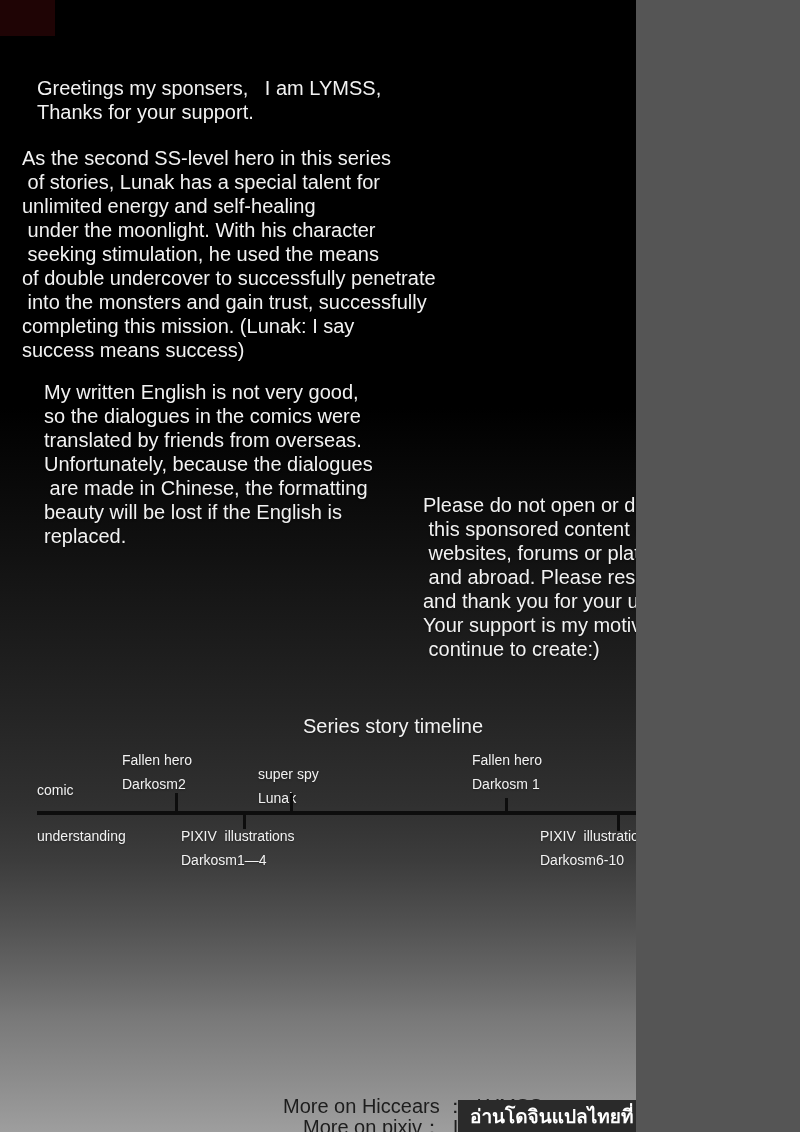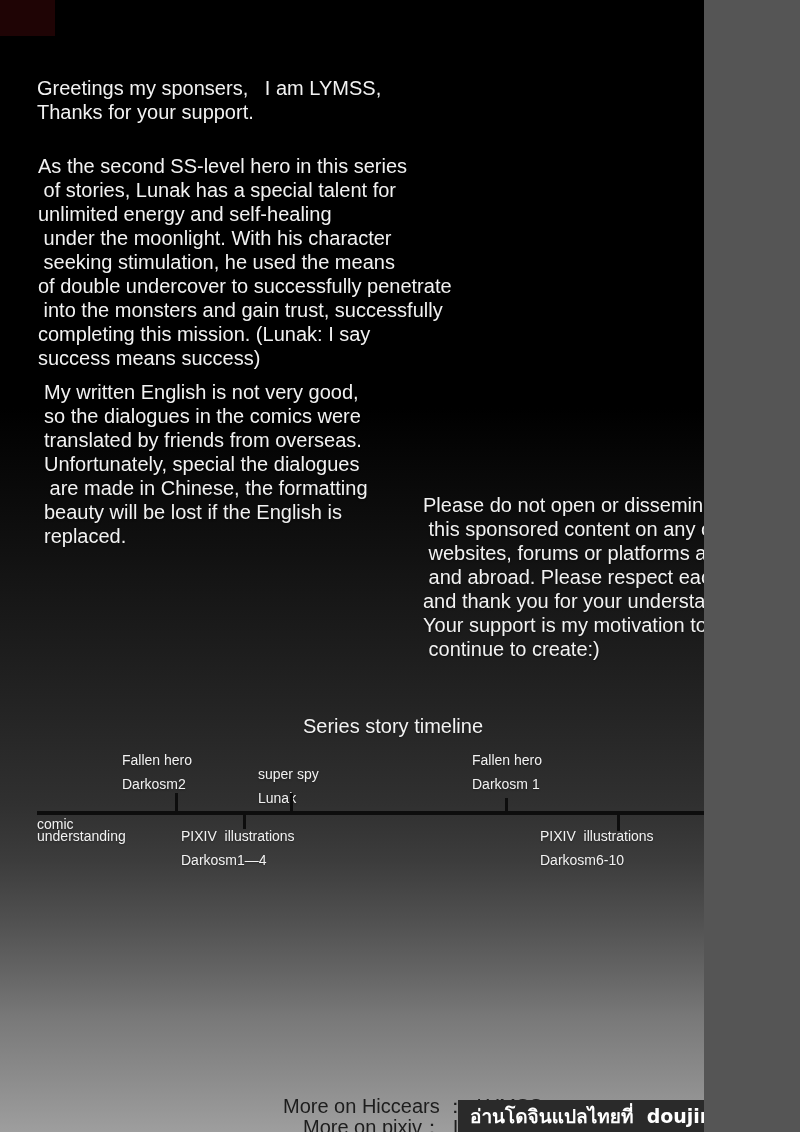--- a/index.html
+++ b/index.html
@@ -1,42 +1,42 @@
 <!DOCTYPE html>
 <html><head>
 <meta charset="utf-8">
 <style>
   html,body{margin:0;padding:0;background:#555;}
   .page{
     position:relative;
-    width:704px;height:1132px;
+    width:636px;height:1132px;
     overflow:hidden;
     font-family:"Liberation Sans",sans-serif;
     background:linear-gradient(180deg,
       #000000 0%, #000000 36%, #0c0c0c 45%, #171717 53%,
       #232323 62%, #303030 71%, #3c3c3c 76%, #4f4f4f 81%,
       #656565 86%, #797979 90%, #8b8b8b 95%, #9e9e9e 100%);
   }
   .page *{position:absolute;}
   .txt{
     white-space:pre;
     color:#f2f2f2;
     font-size:20px;
     line-height:24px;
     text-shadow:0 1px 2px rgba(0,0,0,0.35);
   }
   .corner-block{left:0;top:0;width:55px;height:36px;background:#1f0405;}
   .greeting{left:37px;top:76px;}
-  .about{left:38px;top:146px;margin-top:8px;}
+  .about{left:22px;top:146px;}
   .note{left:44px;top:380px;}
   .redis{left:423px;top:493px;}
 
   .tl-title{left:303px;top:714px;font-size:20px;}
   .tl-label{font-size:14px;line-height:24px;}
-  .tl-comic{left:37px;top:812px;}
+  .tl-comic{left:37px;top:778px;}
   .tl-fh2{left:122px;top:748px;}
   .tl-spy{left:258px;top:746px;margin-top:16px;}
   .tl-fh1{left:472px;top:748px;}
   .tl-axis{left:37px;top:811px;width:696px;height:4px;background:#0d0d0d;}
   .tl-arrowhead{
     left:727px;top:805px;width:0;height:0;
     border-left:22px solid #0d0d0d;
     border-top:8px solid transparent;
     border-bottom:8px solid transparent;
   }
@@ -86,21 +86,21 @@
  under the moonlight. With his character
  seeking stimulation, he used the means
 of double undercover to successfully penetrate
  into the monsters and gain trust, successfully
 completing this mission. (Lunak: I say
 success means success)</div>
 
   <div class="txt note">My written English is not very good,
 so the dialogues in the comics were
 translated by friends from overseas.
-Unfortunately, special the dialogues
+Unfortunately, because the dialogues
  are made in Chinese, the formatting
 beauty will be lost if the English is
 replaced.</div>
 
   <div class="txt tl-title">Series story timeline</div>
 
   <div class="txt redis">Please do not open or disseminate
  this sponsored content on any other
  websites, forums or platforms at home
  and abroad. Please respect each other

